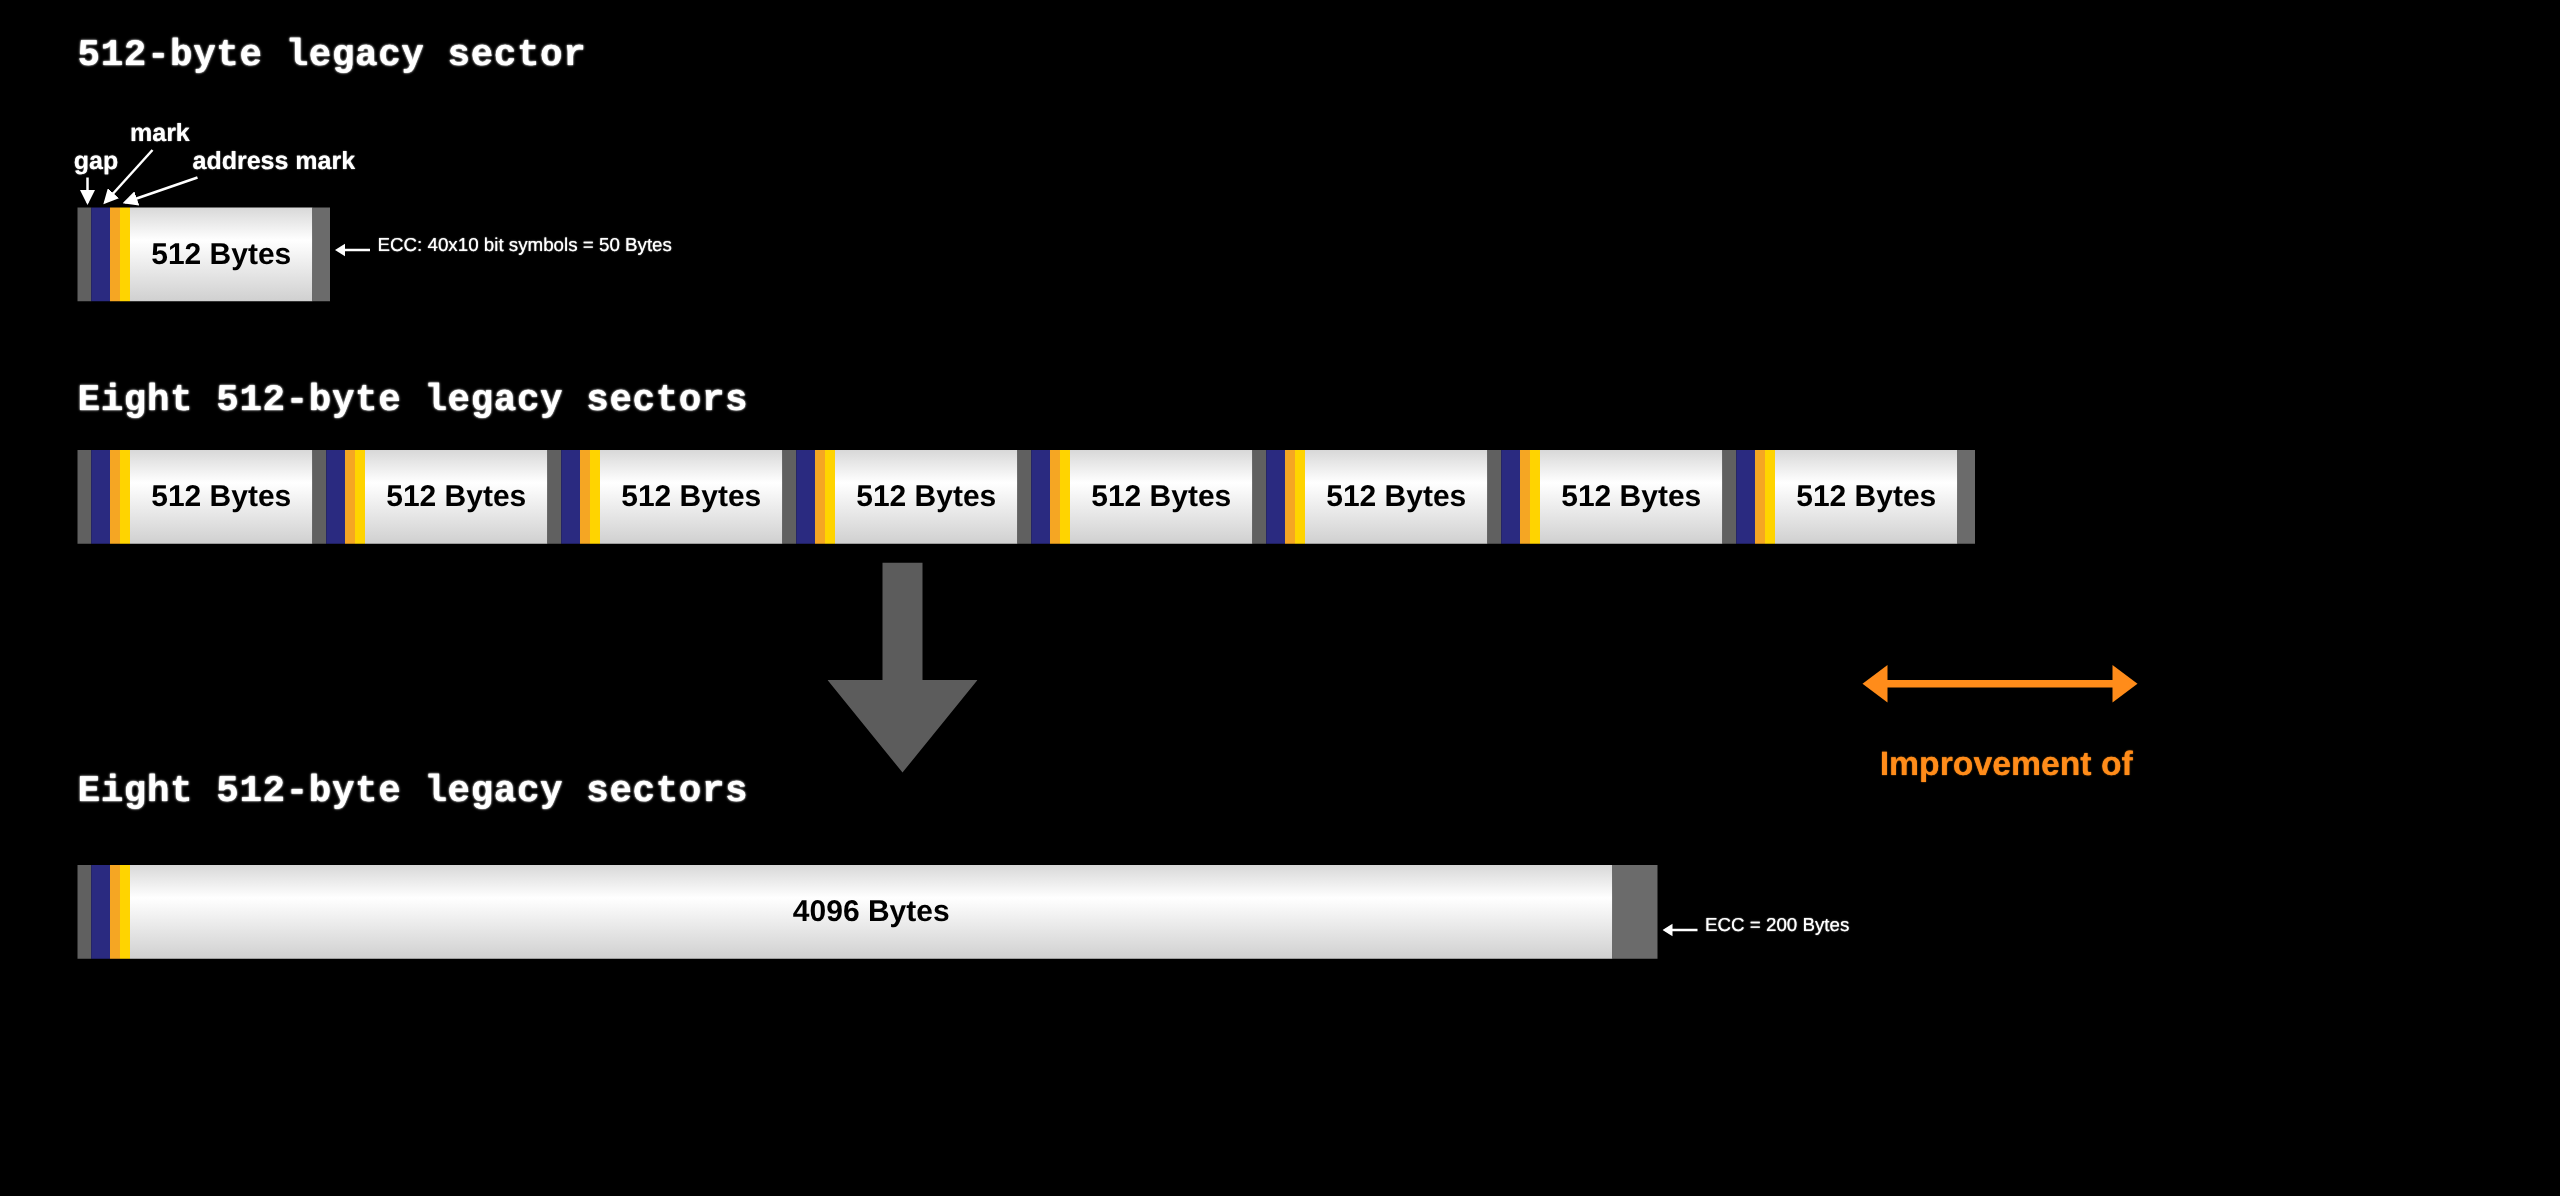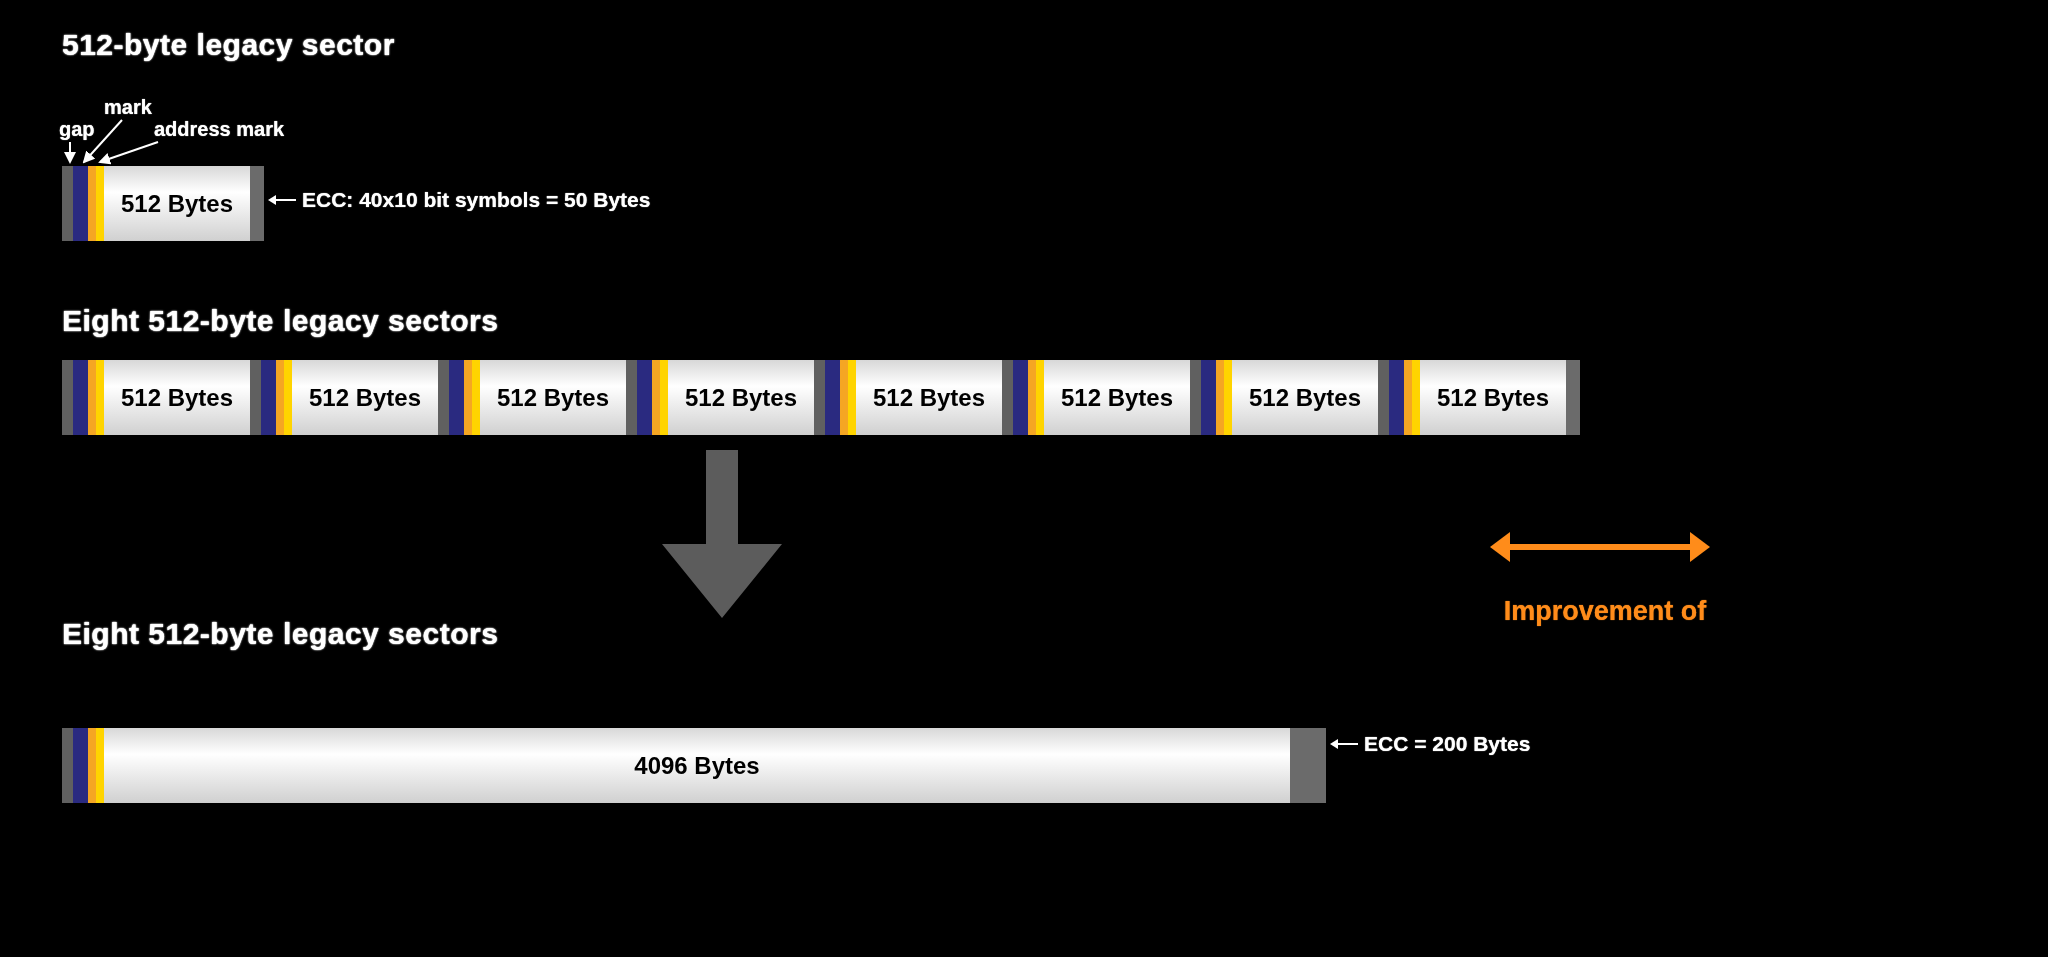--- a/index.html
+++ b/index.html
@@ -13,22 +13,23 @@
   html,body{margin:0;padding:0;background:#000;color:#fff;}
   body{
     width:2048px;height:957px;
     font-family:"Century Gothic","Futura","Arial Rounded MT Bold",Arial,sans-serif;
     position:relative;overflow:hidden;
   }
   .heading{
     font-weight:bold;font-size:30px;
     text-shadow:0 0 1px #fff,0 0 2px #fff;
     letter-spacing:0.5px;
-  }
-  .small-label{font-weight:bold;font-size:21px;text-shadow:0 0 1px #fff;}
+    font-family:Liberation Mono, monospace;
+  }
+  .small-label{font-weight:normal;font-size:15px;text-shadow:0 0 1px #fff;}
   .tiny-label{font-weight:bold;font-size:20px;text-shadow:0 0 1px #fff;}
 
   .sector-prefix{display:flex;height:100%;}
   .stripe{height:100%;}
   .stripe.gap{width:11px;background:var(--gap);}
   .stripe.navy{width:15px;background:var(--navy);}
   .stripe.orange{width:8px;background:var(--orange);}
   .stripe.yellow{width:8px;background:var(--yellow);}
 
   .data-body{
@@ -194,21 +195,21 @@
   <div class="head right"></div>
 </div>
 <div class="accent-text" style="position:absolute;left:1475px;top:572px;width:260px;margin-top:22px;">
   <div>Improvement of</div>
 </div>
 
 <div class="heading" style="position:absolute;left:62px;top:614px;line-height:1.35;">
   <div>Eight 512-byte legacy sectors</div>
 </div>
 
-<div class="sector big" style="position:absolute;left:62px;top:728px;">
+<div class="sector big" style="position:absolute;left:62px;top:692px;">
   <div class="sector-prefix">
     <div class="stripe gap"></div>
     <div class="stripe navy"></div>
     <div class="stripe orange"></div>
     <div class="stripe yellow"></div>
   </div>
   <div class="data-body">4096 Bytes</div>
   <div class="ecc"></div>
 </div>
 

